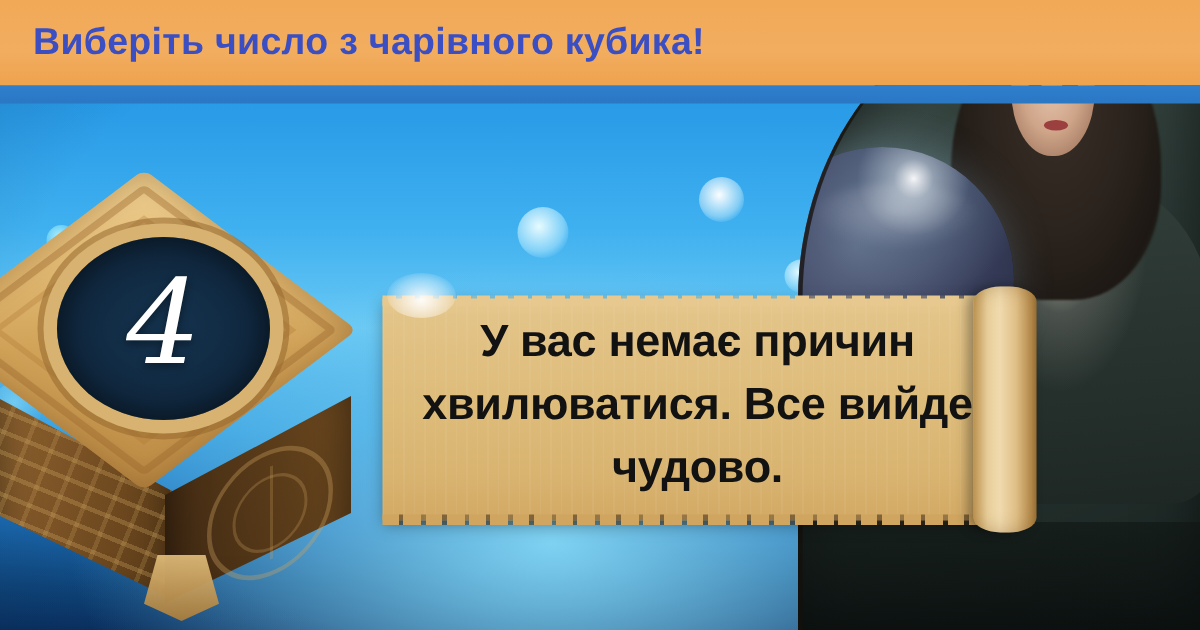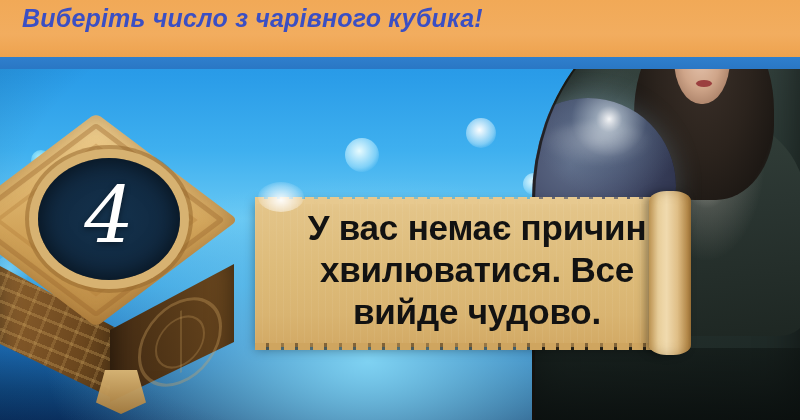--- a/index.html
+++ b/index.html
@@ -67,25 +67,24 @@
     background: linear-gradient(180deg, #f1a957 0%, #f2ad5f 60%, #eea24e 100%);
   }
   .band-blue {
     position: absolute;
     left: 0; top: 57px;
     width: 800px; height: 12px;
     background: linear-gradient(180deg, #2f7fcd 0%, #2a77c4 100%);
   }
   .banner-text {
     position: absolute;
-    left: 22px; top: 0;
+    left: 22px; top: 10px;
     width: 560px;
     font-size: 25px;
     font-weight: bold;
-    font-style: italic;
     letter-spacing: .2px;
     color: #3b4fc3;
     white-space: nowrap;
     line-height: 36px;
   }
 
   
   .seer-panel {
     position: absolute;
     left: 532px; top: 0;
@@ -357,24 +356,24 @@
   .scroll-roll {
     position: absolute;
     right: 0; top: -8px;
     width: 42px; height: 164px;
     border-radius: 18px / 10px;
     background: linear-gradient(90deg, #c9a05c 0%, #e9cf9b 22%, #f0daae 42%, #dfbe86 68%, #b78c4c 92%, #9c7339 100%);
     box-shadow: -4px 0 8px rgba(0,0,0,.35), inset 0 0 12px rgba(120,84,34,.35);
   }
   .scroll-text {
     position: absolute;
-    left: 20px; top: 8px;
+    left: 8px; top: 8px;
     width: 404px;
     text-align: center;
-    font-size: 35px;
+    font-size: 30px;
     font-weight: bold;
     line-height: 42px;
     color: #121212;
     letter-spacing: -.2px;
   }
 </style>
 </head>
 <body>
 
 <div id="stage">

